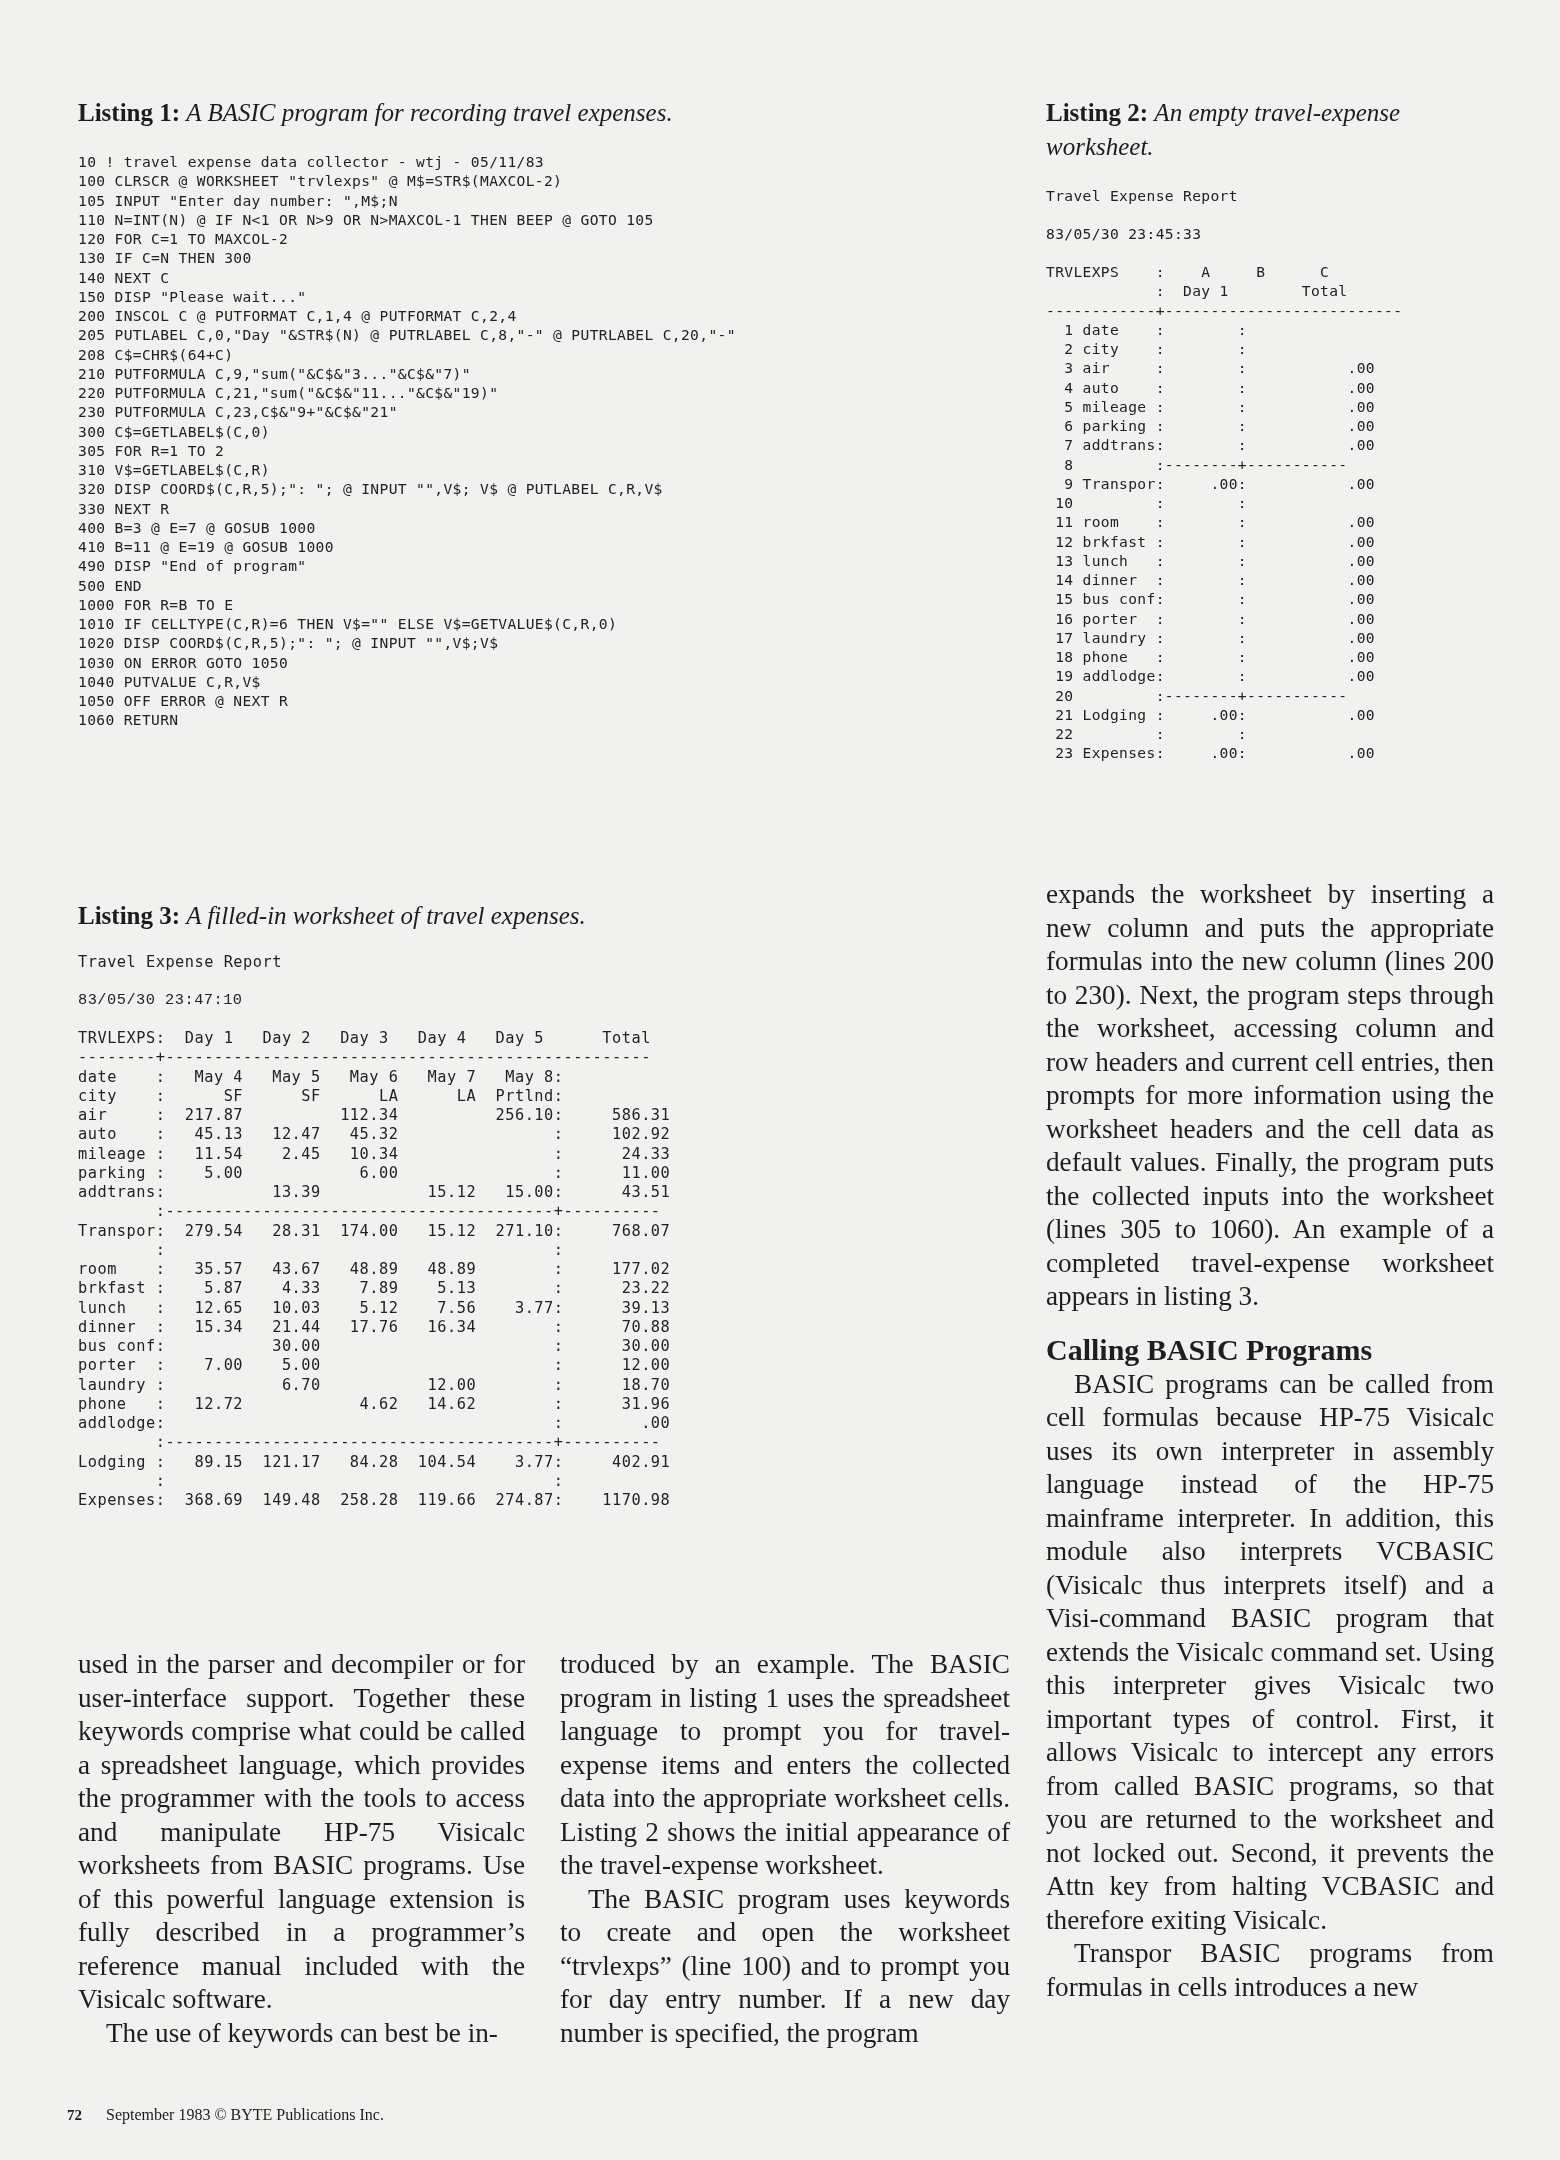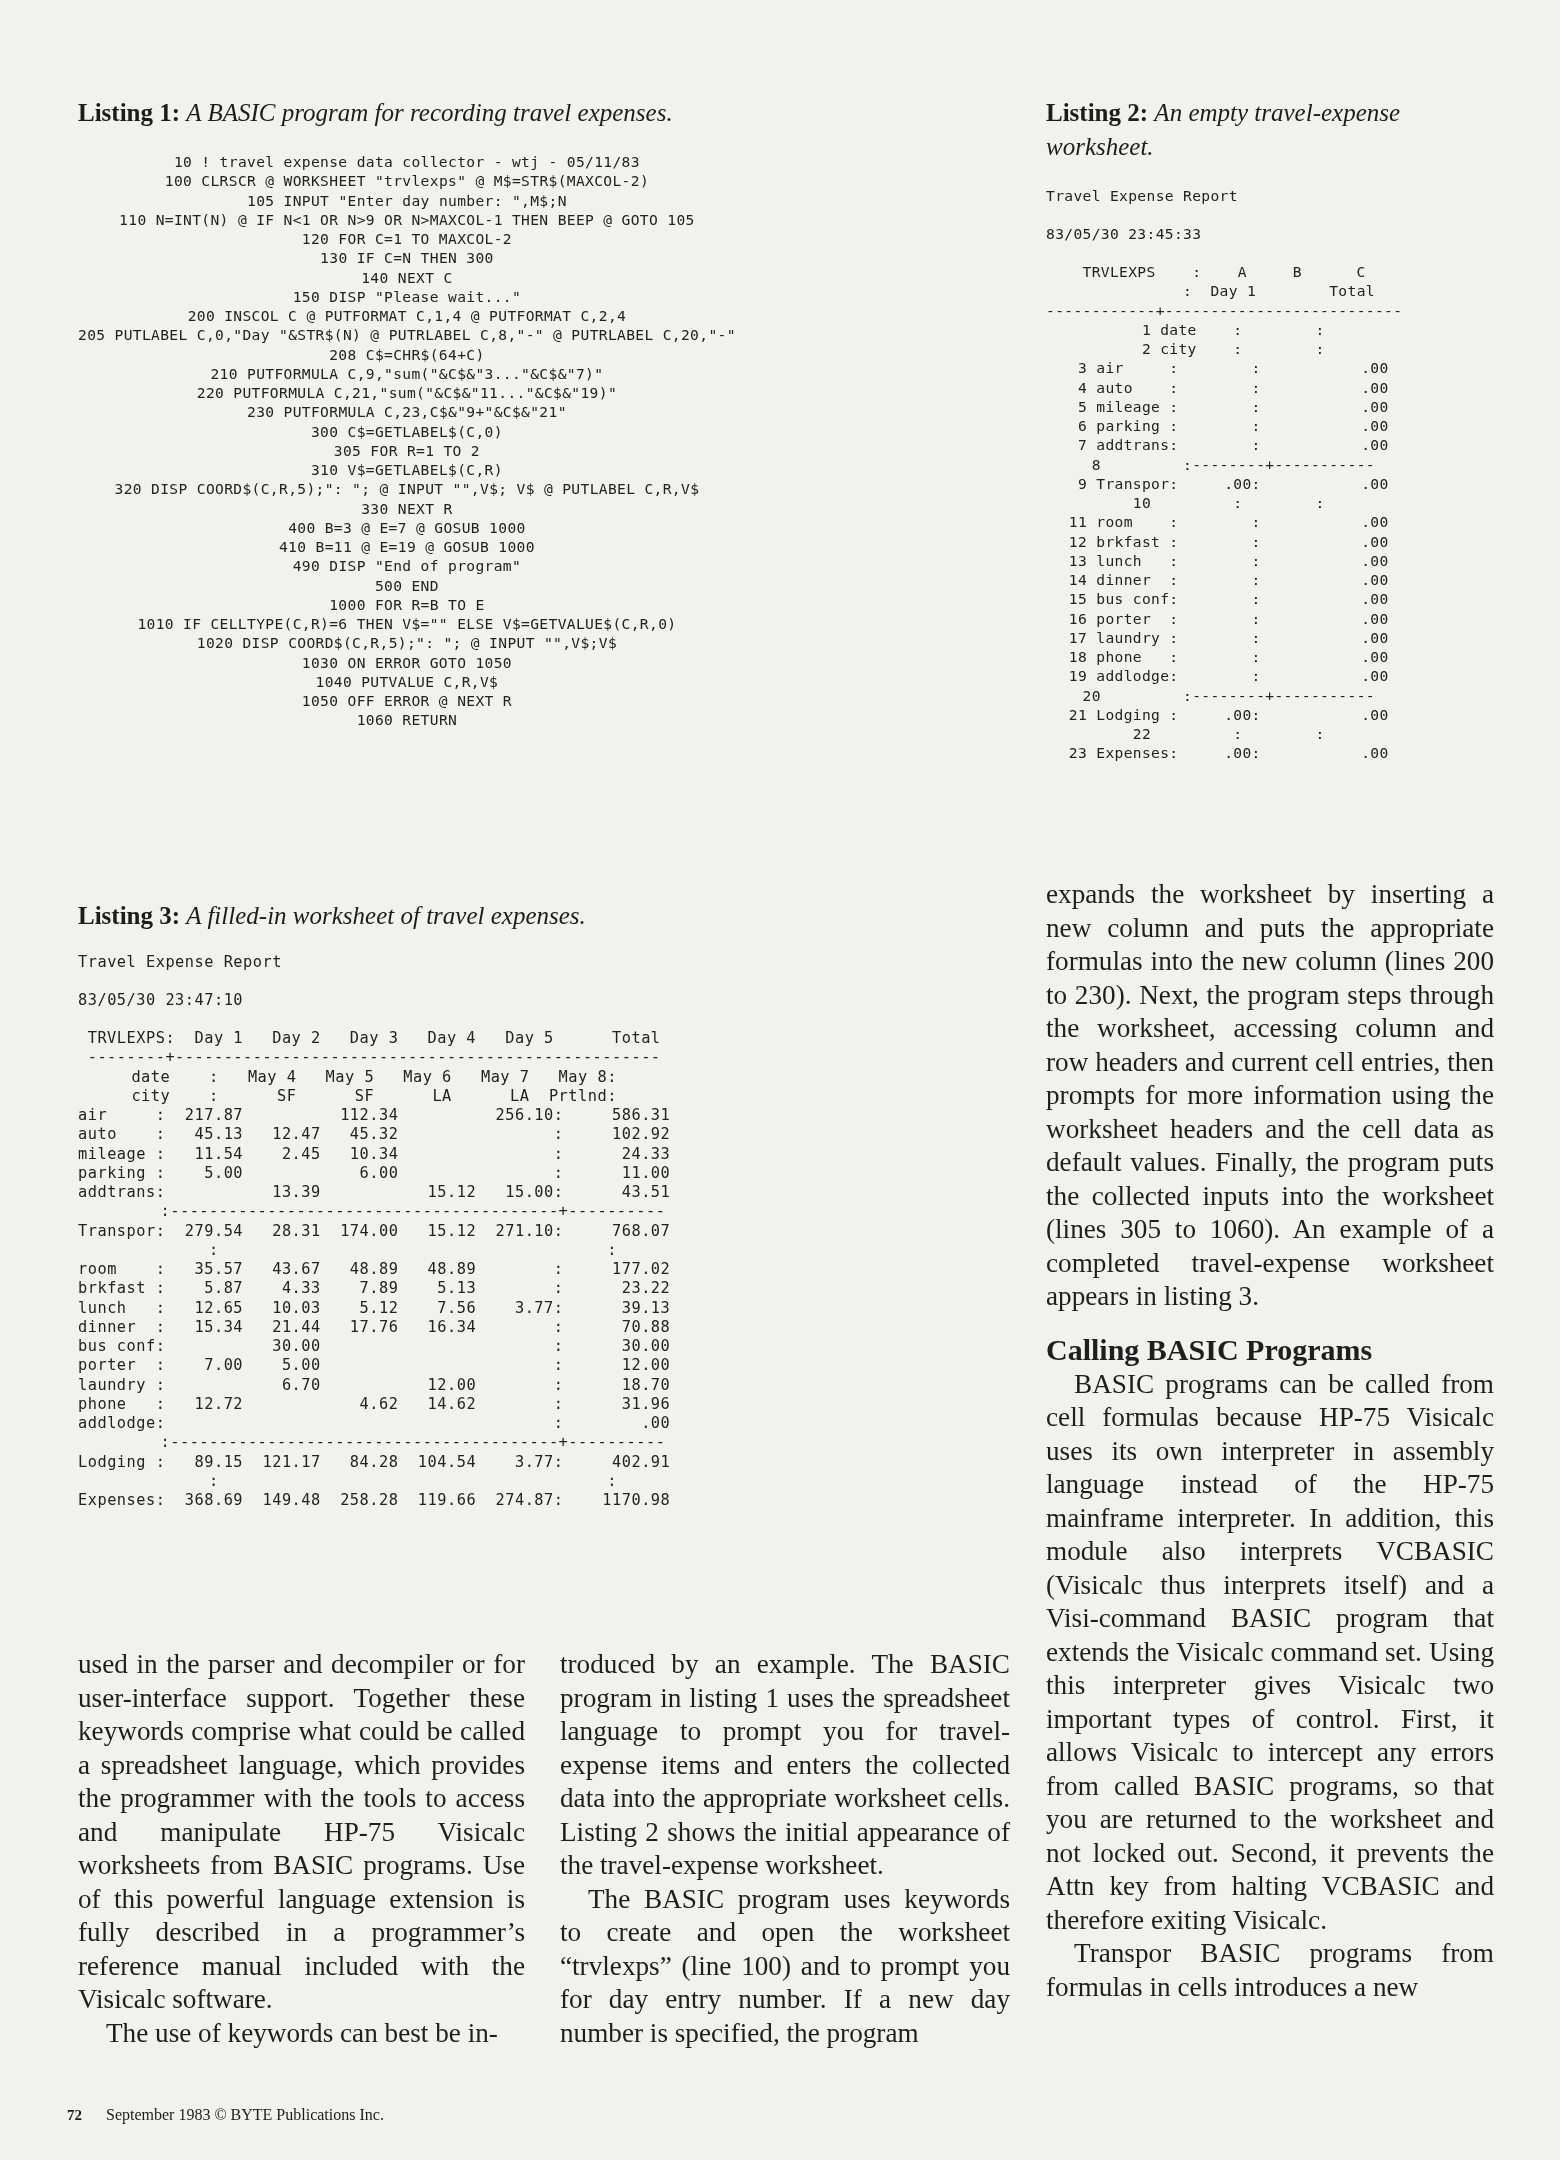--- a/index.html
+++ b/index.html
@@ -9,21 +9,20 @@
     font-family: "Liberation Serif", "DejaVu Serif", serif;
   }
   .abs { position: absolute; }
   .caption { font-size: 25px; line-height: 34px; }
   .caption b { font-weight: bold; }
   .caption i { font-style: italic; }
   .mono {
     font-family: "DejaVu Sans Mono", "Liberation Mono", monospace;
     font-size: 14.6px; line-height: 19.25px; white-space: pre; color: #222;
     letter-spacing: 0.35px;
-    text-align: center;
   }
   .mono3 { font-size: 15.3px; letter-spacing: 0.5px; }
   .mono div { height: 19.25px; }
   .prose {
     font-size: 27.2px; line-height: 33.5px; text-align: justify;
     color: #1e1e1e;
     margin-top: 16px;
   }
   .prose p { margin: 0; }
   .prose p.indent { text-indent: 28px; }
@@ -47,21 +46,21 @@
 </div>
 <div class="abs mono" style="left:1046px; top:186px;">Travel Expense Report</div>
 <div class="abs mono" style="left:1046px; top:224px;">83/05/30 23:45:33</div>
 <div class="abs mono" id="l2" style="left:1046px; top:262px;"><div>TRVLEXPS    :    A     B      C</div><div>            :  Day 1        Total</div><div>------------+--------------------------</div><div>  1 date    :        :</div><div>  2 city    :        :</div><div>  3 air     :        :           .00</div><div>  4 auto    :        :           .00</div><div>  5 mileage :        :           .00</div><div>  6 parking :        :           .00</div><div>  7 addtrans:        :           .00</div><div>  8         :--------+-----------</div><div>  9 Transpor:     .00:           .00</div><div> 10         :        :</div><div> 11 room    :        :           .00</div><div> 12 brkfast :        :           .00</div><div> 13 lunch   :        :           .00</div><div> 14 dinner  :        :           .00</div><div> 15 bus conf:        :           .00</div><div> 16 porter  :        :           .00</div><div> 17 laundry :        :           .00</div><div> 18 phone   :        :           .00</div><div> 19 addlodge:        :           .00</div><div> 20         :--------+-----------</div><div> 21 Lodging :     .00:           .00</div><div> 22         :        :</div><div> 23 Expenses:     .00:           .00</div></div>
 
 <div class="abs caption" style="left:78px; top:899px;">
   <b>Listing 3:</b>
   <i>A filled-in worksheet of travel expenses.</i>
 </div>
 <div class="abs mono mono3" style="left:78px; top:953px;">Travel Expense Report</div>
-<div class="abs mono mono3" style="left:78px; top:991px;">83/05/30 23:47:10</div>
+<div class="abs mono mono3" style="left:78px; top:991px;font-family:Liberation Mono, monospace;">83/05/30 23:47:10</div>
 <div class="abs mono mono3" id="l3" style="left:78px; top:1029px;"><div>TRVLEXPS:  Day 1   Day 2   Day 3   Day 4   Day 5      Total</div><div>--------+--------------------------------------------------</div><div>date    :   May 4   May 5   May 6   May 7   May 8:</div><div>city    :      SF      SF      LA      LA  Prtlnd:</div><div>air     :  217.87          112.34          256.10:     586.31</div><div>auto    :   45.13   12.47   45.32                :     102.92</div><div>mileage :   11.54    2.45   10.34                :      24.33</div><div>parking :    5.00            6.00                :      11.00</div><div>addtrans:           13.39           15.12   15.00:      43.51</div><div>        :----------------------------------------+----------</div><div>Transpor:  279.54   28.31  174.00   15.12  271.10:     768.07</div><div>        :                                        :</div><div>room    :   35.57   43.67   48.89   48.89        :     177.02</div><div>brkfast :    5.87    4.33    7.89    5.13        :      23.22</div><div>lunch   :   12.65   10.03    5.12    7.56    3.77:      39.13</div><div>dinner  :   15.34   21.44   17.76   16.34        :      70.88</div><div>bus conf:           30.00                        :      30.00</div><div>porter  :    7.00    5.00                        :      12.00</div><div>laundry :            6.70           12.00        :      18.70</div><div>phone   :   12.72            4.62   14.62        :      31.96</div><div>addlodge:                                        :        .00</div><div>        :----------------------------------------+----------</div><div>Lodging :   89.15  121.17   84.28  104.54    3.77:     402.91</div><div>        :                                        :</div><div>Expenses:  368.69  149.48  258.28  119.66  274.87:    1170.98</div></div>
 
 <div class="abs prose" style="left:78px; top:1632px; width:447px;">
   <p>used in the parser and decompiler or for user-interface support. Together these keywords comprise what could be called a spreadsheet language, which provides the programmer with the tools to access and manipulate HP-75 Visicalc worksheets from BASIC programs. Use of this powerful language extension is fully described in a programmer’s reference manual included with the Visicalc software.</p>
   <p class="indent">The use of keywords can best be in-</p>
 </div>
 
 <div class="abs prose" style="left:560px; top:1632px; width:450px;">
   <p>troduced by an example. The BASIC program in listing 1 uses the spreadsheet language to prompt you for travel-expense items and enters the collected data into the appropriate worksheet cells. Listing 2 shows the initial appearance of the travel-expense worksheet.</p>
   <p class="indent">The BASIC program uses keywords to create and open the worksheet “trvlexps” (line 100) and to prompt you for day entry number. If a new day number is specified, the program</p>

